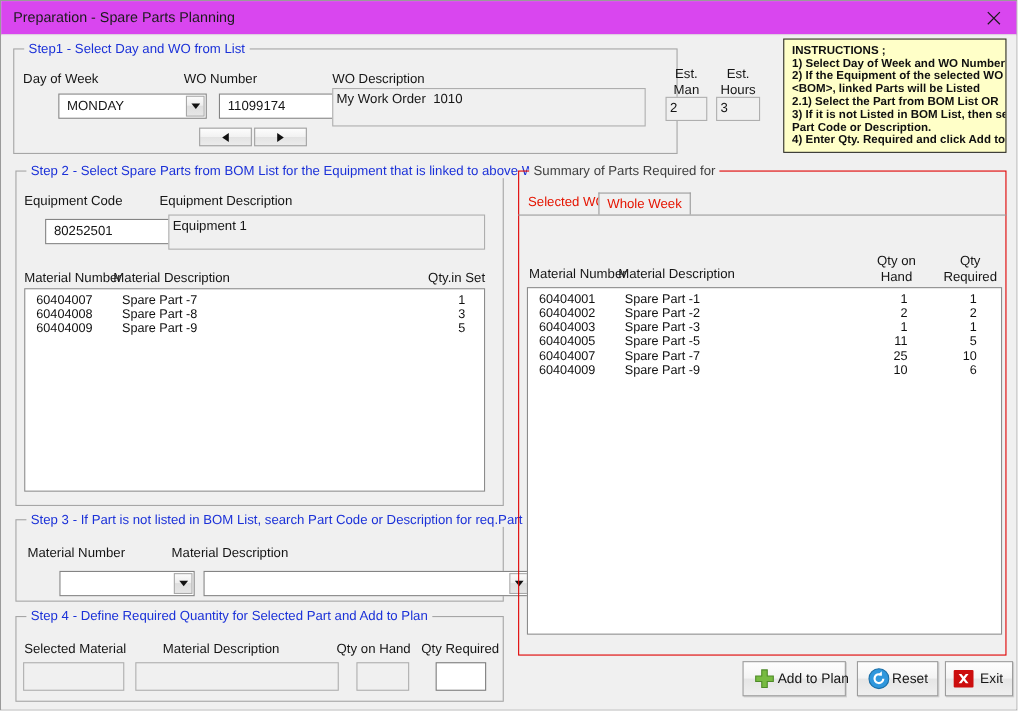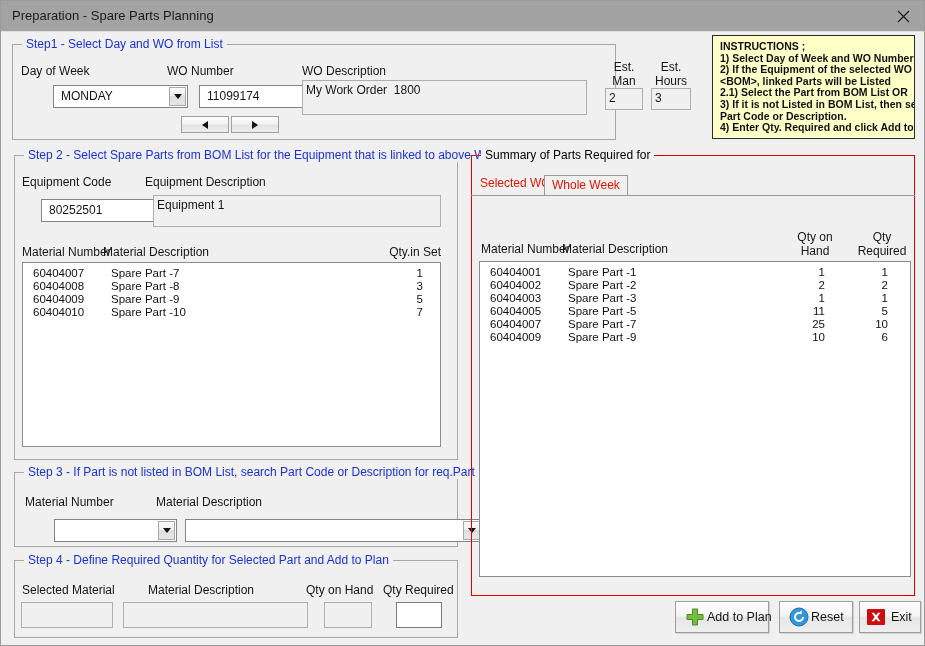--- a/index.html
+++ b/index.html
@@ -18,21 +18,21 @@
     border: 1px solid #9a9a9a;
     box-sizing: border-box;
     overflow: hidden;
   }
   
   #titlebar {
     position: absolute;
     left: 0; top: 0;
     width: 925px;
     height: 31px;
-    background: #a3a3a3;
+    background: #d946ef;
     border-bottom: 1px solid #dedede;
     box-sizing: border-box;
   }
   #title-text {
     position: absolute;
     left: 11px; top: 7px;
     font-size: 13px;
     color: #1b1b1b;
     white-space: nowrap;
   }
@@ -66,21 +66,21 @@
   .gbox > .gtitle {
     position: absolute;
     top: -8px;
     left: 9px;
     background: #f0f0f0;
     padding: 0 4px;
     font-size: 12px;
     color: #1b31d8;
     white-space: nowrap;
   }
-  .gbox.red > .gtitle { color: #000000; }
+  .gbox.red > .gtitle { color: #404040; }
 
   
   .lbl {
     position: absolute;
     font-size: 12px;
     color: #151515;
     white-space: nowrap;
   }
   .lbl.center { text-align: center; }
   .lbl.right { text-align: right; }
@@ -287,21 +287,21 @@
     </div>
 
     <div class="navbtn" style="left:180px; top:84px; width:48px; height:17px;">
       <span class="tri-left"></span>
     </div>
     <div class="navbtn" style="left:230px; top:84px; width:48px; height:17px;">
       <span class="tri-right"></span>
     </div>
 
     <div class="lbl" style="left:301px; top:32px;">WO Description</div>
-    <div class="tbox" style="left:301px; top:48px; width:285px; height:35px;">My Work Order  1800</div>
+    <div class="tbox" style="left:301px; top:48px; width:285px; height:35px;">My Work Order  1010</div>
 
     <div class="lbl center" style="left:604px; top:28px; width:38px;">Est.</div>
     <div class="lbl center" style="left:604px; top:42px; width:38px;">Man</div>
     <div class="tbox" style="left:604px; top:56px; width:38px; height:22px;">2</div>
 
     <div class="lbl center" style="left:650px; top:28px; width:40px;">Est.</div>
     <div class="lbl center" style="left:650px; top:42px; width:40px;">Hours</div>
     <div class="tbox" style="left:650px; top:56px; width:40px; height:22px;">3</div>
 
     <div id="instructions" style="left:711px; top:3px; width:203px; height:104px;">
@@ -343,25 +343,20 @@
       <div class="lrow">
         <span class="c-mat">60404008</span>
         <span class="c-desc">Spare Part -8</span>
         <span class="c-q1" style="left:360px;">3</span>
       </div>
       <div class="lrow">
         <span class="c-mat">60404009</span>
         <span class="c-desc">Spare Part -9</span>
         <span class="c-q1" style="left:360px;">5</span>
       </div>
-      <div class="lrow">
-        <span class="c-mat">60404010</span>
-        <span class="c-desc">Spare Part -10</span>
-        <span class="c-q1" style="left:360px;">7</span>
-      </div>
     </div>
 
     <div class="gbox" style="left:13px; top:440px; width:444px; height:75px;">
       <div class="gtitle">Step 3 - If Part is not listed in BOM List, search Part Code or Description for req.Part</div>
     </div>
 
     <div class="lbl" style="left:24px; top:463px;">Material Number</div>
     <div class="combo" style="left:21px; top:487px; width:123px; height:23px;">
       <div class="ctext"></div>
       <div class="carrow">

